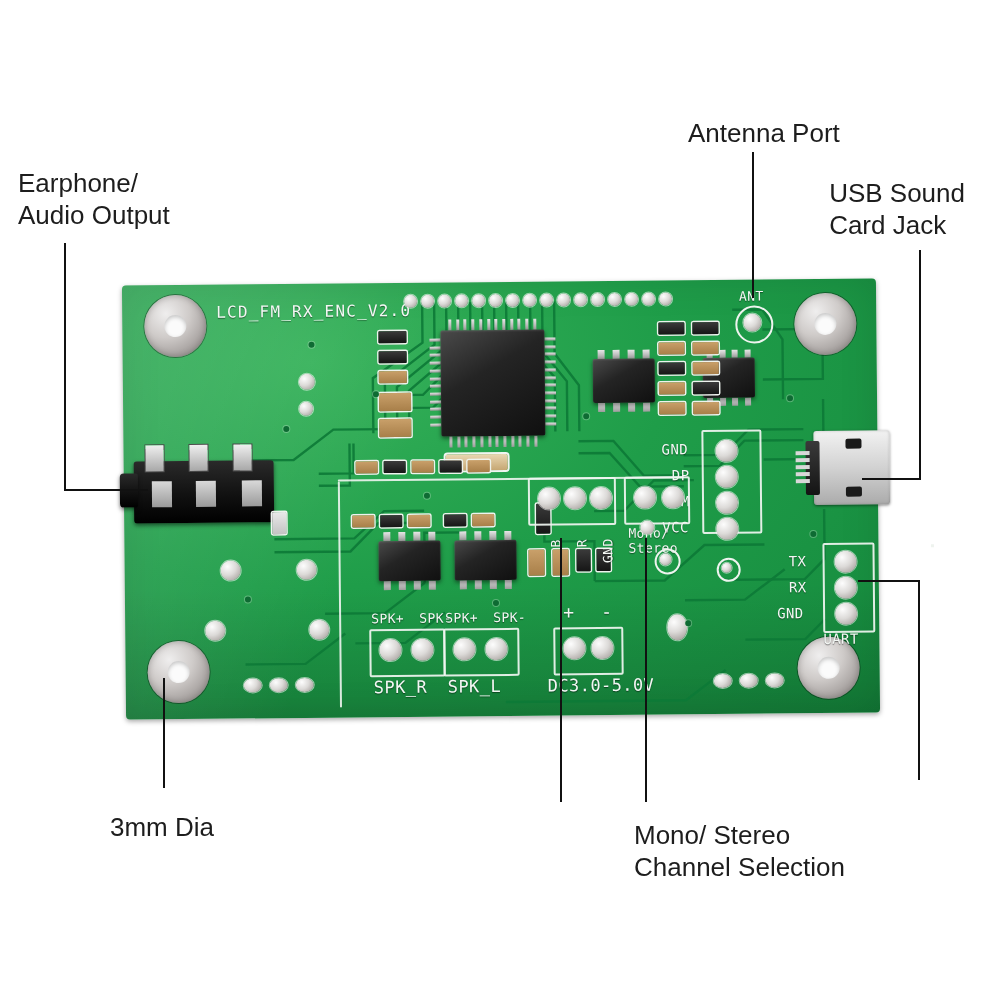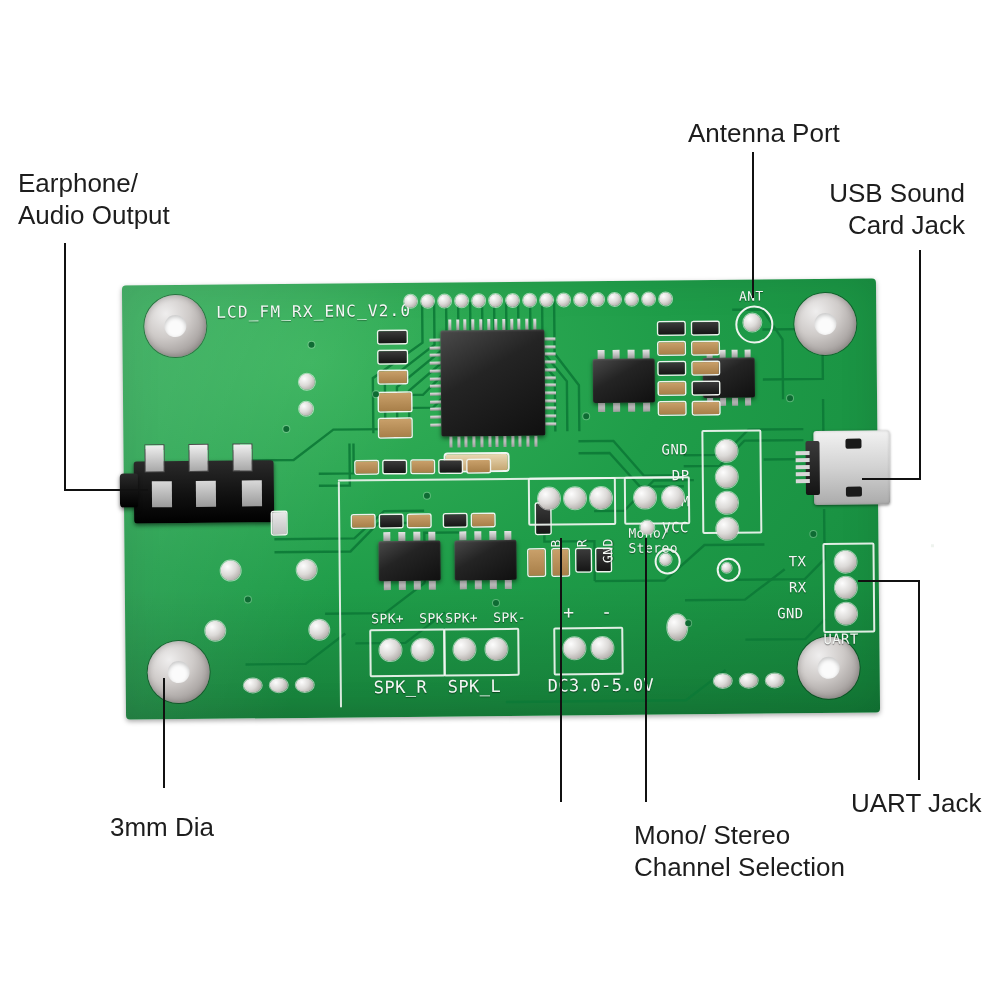--- a/index.html
+++ b/index.html
@@ -1,21 +1,21 @@
 <!DOCTYPE html>
 <html><head>
 <meta charset="utf-8">
 <style>
   html,body{margin:0;padding:0;background:#ffffff;}
   body{width:1000px;height:1000px;overflow:hidden;font-family:"Liberation Sans",sans-serif;}
   #stage{position:relative;width:1000px;height:1000px;background:#fff;}
 
   
   .annot{position:absolute;color:#1d1d1d;font-size:26px;line-height:1.22;white-space:pre-line;font-family:"Liberation Sans",sans-serif;}
-  .annot.r{text-align:right;}
+  .annot.r{text-align:left;}
 
   
   .ld{position:absolute;background:#111;}
   .ldv{width:2px;}
   .ldh{height:2px;}
 
   
   #pcb{position:absolute;left:124px;top:282px;width:754px;height:434px;
        transform:rotate(-0.55deg);transform-origin:50% 50%;}
   .board{position:absolute;inset:0;border-radius:4px;
@@ -472,18 +472,17 @@
 
   <div class="ld ldv" style="left:560px;top:538px;height:264px;"></div>
 
   <div class="ld ldv" style="left:645px;top:538px;height:264px;"></div>
 
   <div class="annot" style="left:18px;top:168px;">Earphone/
 Audio Output</div>
   <div class="annot" style="left:688px;top:118px;">Antenna Port</div>
   <div class="annot r" style="right:35px;top:178px;">USB Sound
 Card Jack</div>
-  <div class="annot" style="left:851px;top:788px;">UART Jack</div>
   <div class="annot" style="left:634px;top:820px;">Mono/ Stereo
 Channel Selection</div>
   <div class="annot" style="left:110px;top:812px;">3mm Dia</div>
 
 </div>
 
 </body></html>

